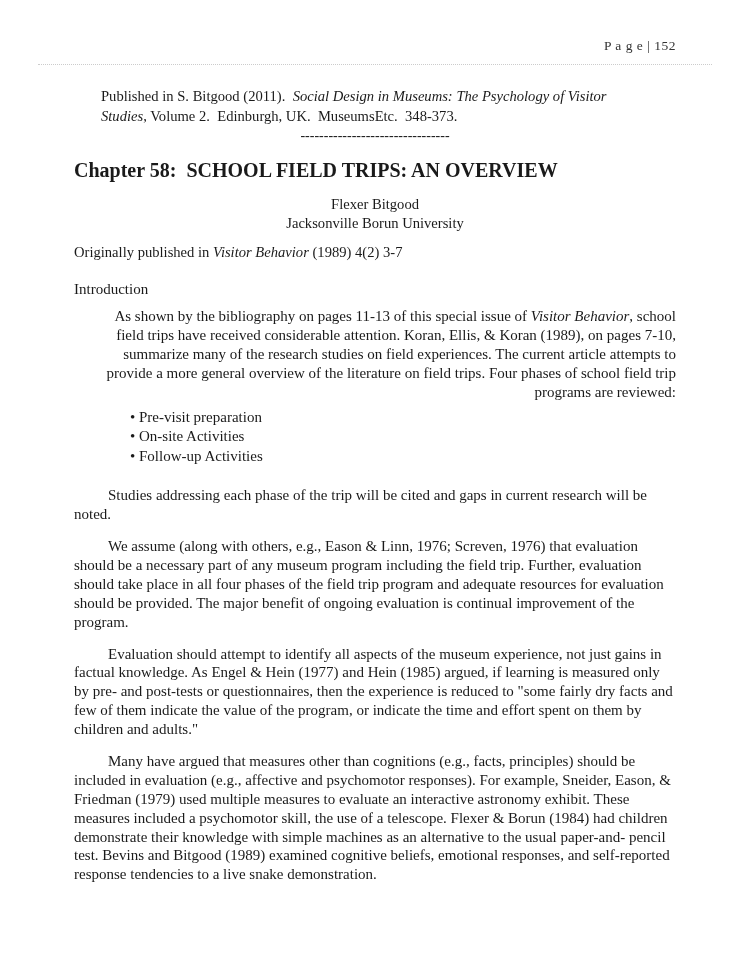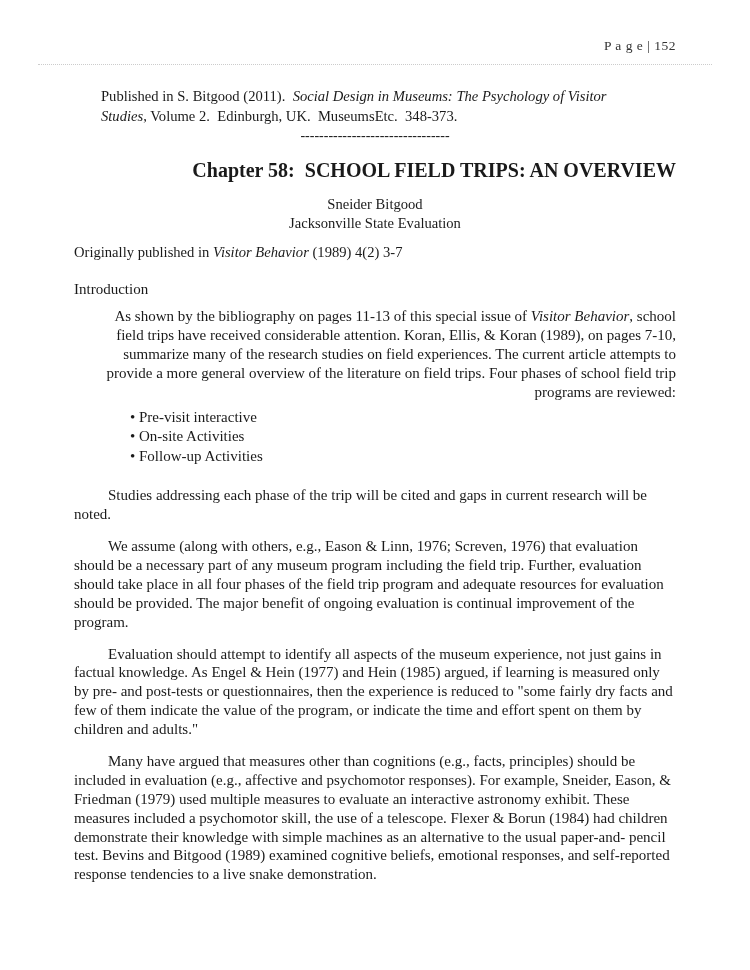--- a/index.html
+++ b/index.html
@@ -33,21 +33,21 @@
     line-height: 1.35;
     white-space: pre-wrap;
   }
   .dashes {
     text-align: center;
     margin: 2px 0 0;
     font-size: 14px;
     color: #1a1a1a;
   }
   .title {
-    text-align: right;
+    text-align: left;
     font-size: 20px;
     font-weight: bold;
     margin: 15px 0 0;
     white-space: pre-wrap;
   }
   .byline {
     text-align: center;
     font-size: 14.6px;
     line-height: 1.3;
     margin-top: 13px;
@@ -91,32 +91,32 @@
 
   <div class="content">
 
     <p class="citation"><span>Published in S. Bitgood (2011).  </span><span class="italic">Social Design in Museums: The Psychology of Visitor Studies</span><span>, Volume 2.  Edinburgh, UK.  MuseumsEtc.  348-373.</span></p>
 
     <div class="dashes">--------------------------------</div>
 
     <h1 class="title">Chapter 58:  SCHOOL FIELD TRIPS: AN OVERVIEW</h1>
 
     <div class="byline">
-      <div>Sneider Bitgood</div>
-      <div>Jacksonville State Evaluation</div>
+      <div>Flexer Bitgood</div>
+      <div>Jacksonville Borun University</div>
     </div>
 
     <p class="orig-pub"><span>Originally published in </span><span class="italic">Visitor Behavior</span><span> (1989) 4(2) 3-7</span></p>
 
     <h2 class="section-heading">Introduction</h2>
 
     <p class="para first-after-heading"><span>As shown by the bibliography on pages 11-13 of this special issue of </span><span class="italic">Visitor Behavior</span><span>, school field trips have received considerable attention. Koran, Ellis, &amp; Koran (1989), on pages 7-10, summarize many of the research studies on field experiences. The current article attempts to provide a more general overview of the literature on field trips. Four phases of school field trip programs are reviewed:</span></p>
 
     <div class="bullet-list">
-        <div class="bullet-item">• Pre-visit interactive</div>
+        <div class="bullet-item">• Pre-visit preparation</div>
         <div class="bullet-item">• On-site Activities</div>
         <div class="bullet-item">• Follow-up Activities</div>
       </div>
 
     <p class="para"><span>Studies addressing each phase of the trip will be cited and gaps in current research will be noted.</span></p>
 
     <p class="para"><span>We assume (along with others, e.g., Eason &amp; Linn, 1976; Screven, 1976) that evaluation should be a necessary part of any museum program including the field trip. Further, evaluation should take place in all four phases of the field trip program and adequate resources for evaluation should be provided. The major benefit of ongoing evaluation is continual improvement of the program.</span></p>
 
     <p class="para"><span>Evaluation should attempt to identify all aspects of the museum experience, not just gains in factual knowledge. As Engel &amp; Hein (1977) and Hein (1985) argued, if learning is measured only by pre- and post-tests or questionnaires, then the experience is reduced to "some fairly dry facts and few of them indicate the value of the program, or indicate the time and effort spent on them by children and adults."</span></p>
 

